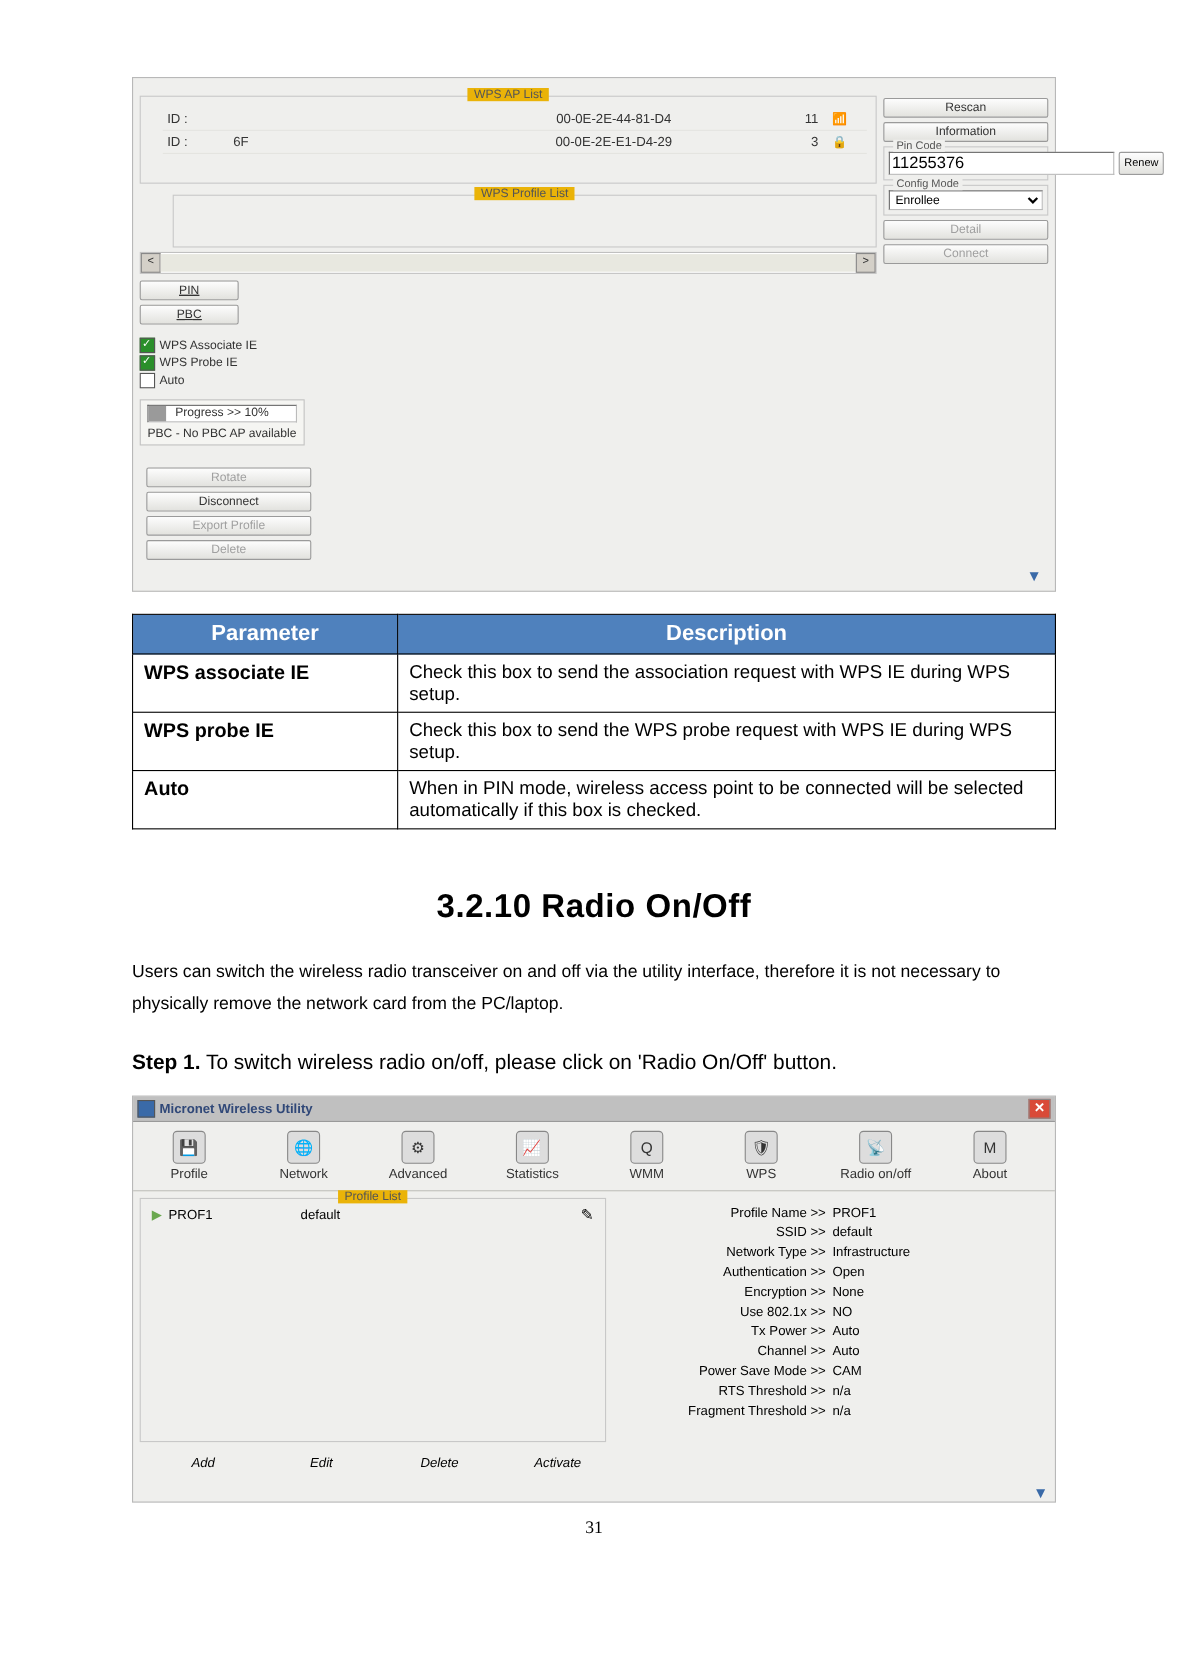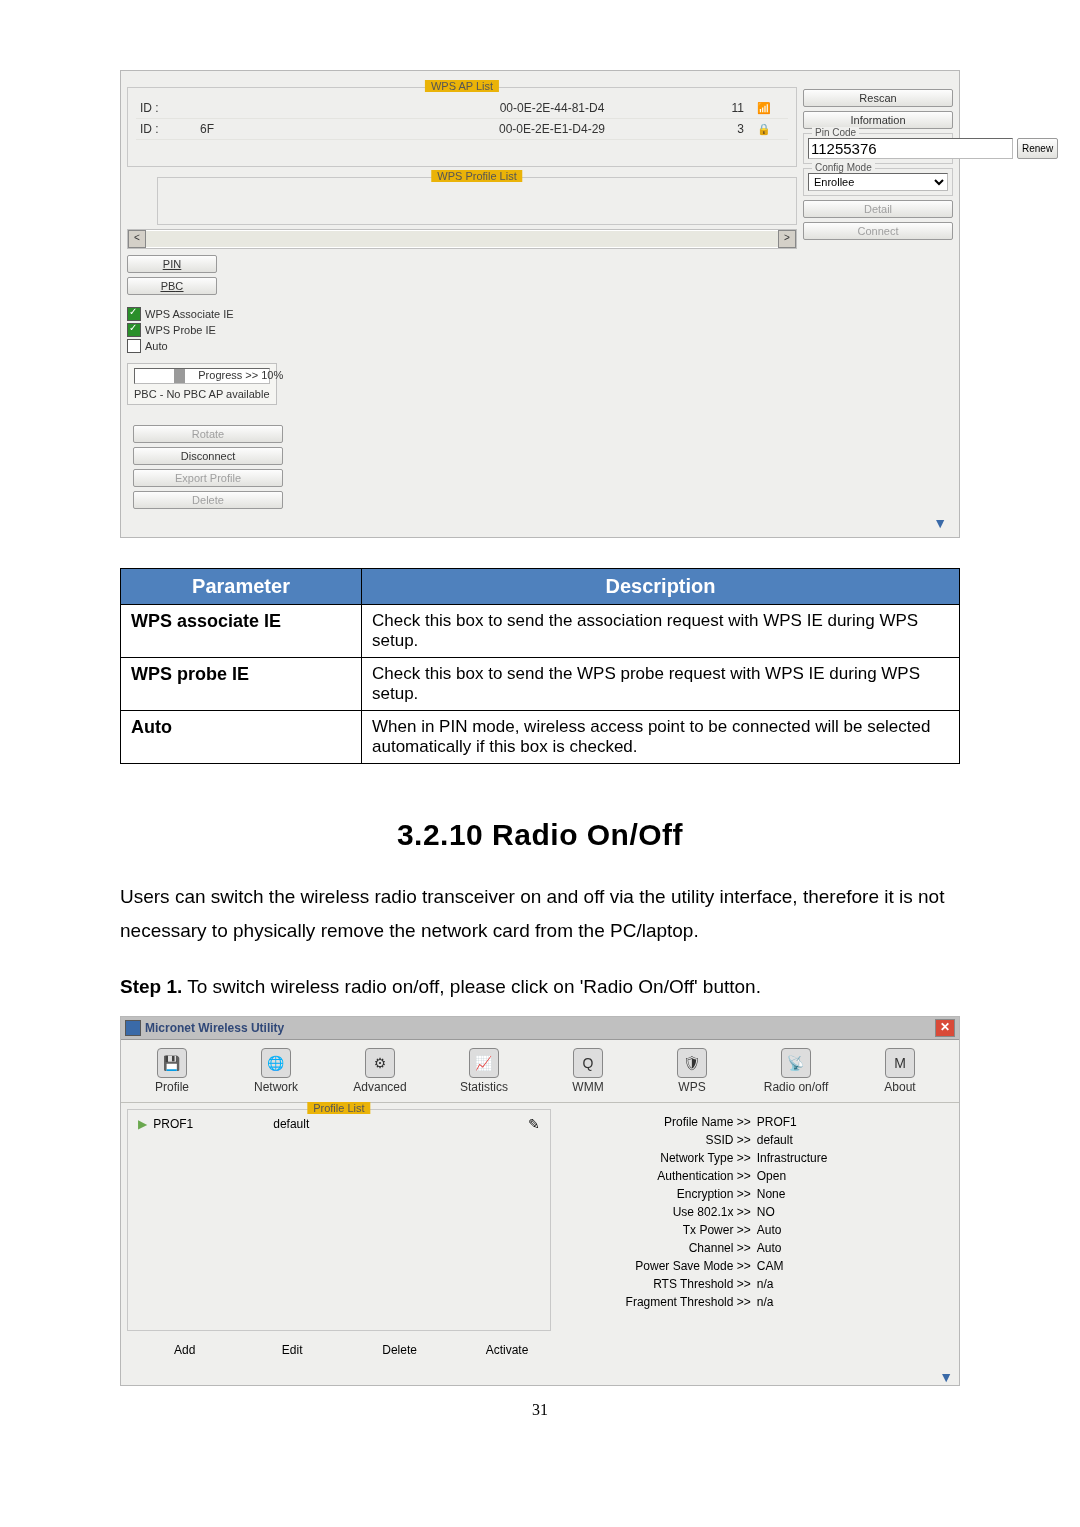--- a/index.html
+++ b/index.html
@@ -48,20 +48,21 @@
     background: #eab308;
     padding: 0 6px;
     font-size: 11px;
     color: #555;
   }
   .ap-row {
     display: flex;
     align-items: center;
     padding: 3px 4px;
     border-bottom: 1px solid #e4e4e0;
+    margin-left: 12px;
   }
   .col-id { width: 60px; }
   .col-rate { width: 200px; }
   .col-mac { flex: 1; text-align: center;}
   .col-ch { width: 40px; text-align:right;}
   .col-enc { width: 40px; text-align:center; }
   .scroll-area {
     margin-top:4px;
     background:#fff;
     border:1px solid #c0c0c0;
@@ -130,34 +131,33 @@
     border:1px solid #c0c0c0;
     padding:4px 6px;
     background:#f5f5f2;
   }
   .progress-bar {
     height:14px;
     border:1px inset #bbb;
     background:#fff;
     margin-bottom:4px;
     position:relative;
-    padding-left:39px;
   }
   .progress-fill{
     background:#9a9a9a; height:100%; width:12%;
   }
   .progress-text{ font-size:11px; color:#333; text-align:center; position:absolute; width:100%; top:0;}
   .status-text { font-size:11px; color:#333;}
   .expand-arrow { text-align:right; color:#3a6aa8; font-size:14px; padding:2px 6px 0 0;}
 
   
   .param-table {
     width:100%;
     border-collapse:collapse;
-    margin-top:30px;
+    margin-top:20px;
     font-size:17px;
   }
   .param-table th {
     background:#4f81bd;
     color:#fff;
     font-weight:bold;
     padding:6px 10px;
     border:1.5px solid #000;
     text-align:center;
     font-size:20px;
@@ -176,21 +176,21 @@
   
   .section-heading {
     text-align:center;
     font-family: Arial, sans-serif;
     font-weight:bold;
     font-size:30px;
     margin:54px 0 28px 0;
     letter-spacing:0.5px;
   }
   .body-text {
-    font-size:19px;
+    font-size:16px;
     line-height:1.8;
     margin-bottom:28px;
   }
   .step-text {
     font-size:19px;
     margin-bottom:18px;
   }
   .step-text b { font-weight:bold; }
 
   
@@ -266,20 +266,21 @@
     justify-content:flex-start;
     padding:2px 0;
   }
   .detail-line .lbl { text-align:right; width:190px; padding-right:6px;}
   .detail-line .val { }
   .action-row {
     display:flex;
     gap:40px;
     padding:6px 16px 10px 30px;
     font-size:12px;
+    font-style:italic;
   }
   .action-row span { text-align:center; width:70px;}
   .pagenum {
     text-align:center;
     font-size:16px;
     margin-top:15px;
     font-family:"Times New Roman",serif;
   }
   .lock-icon::before{content:"🔒";font-size:11px;}
   .signal-icon::before{content:"📶";font-size:11px;}

